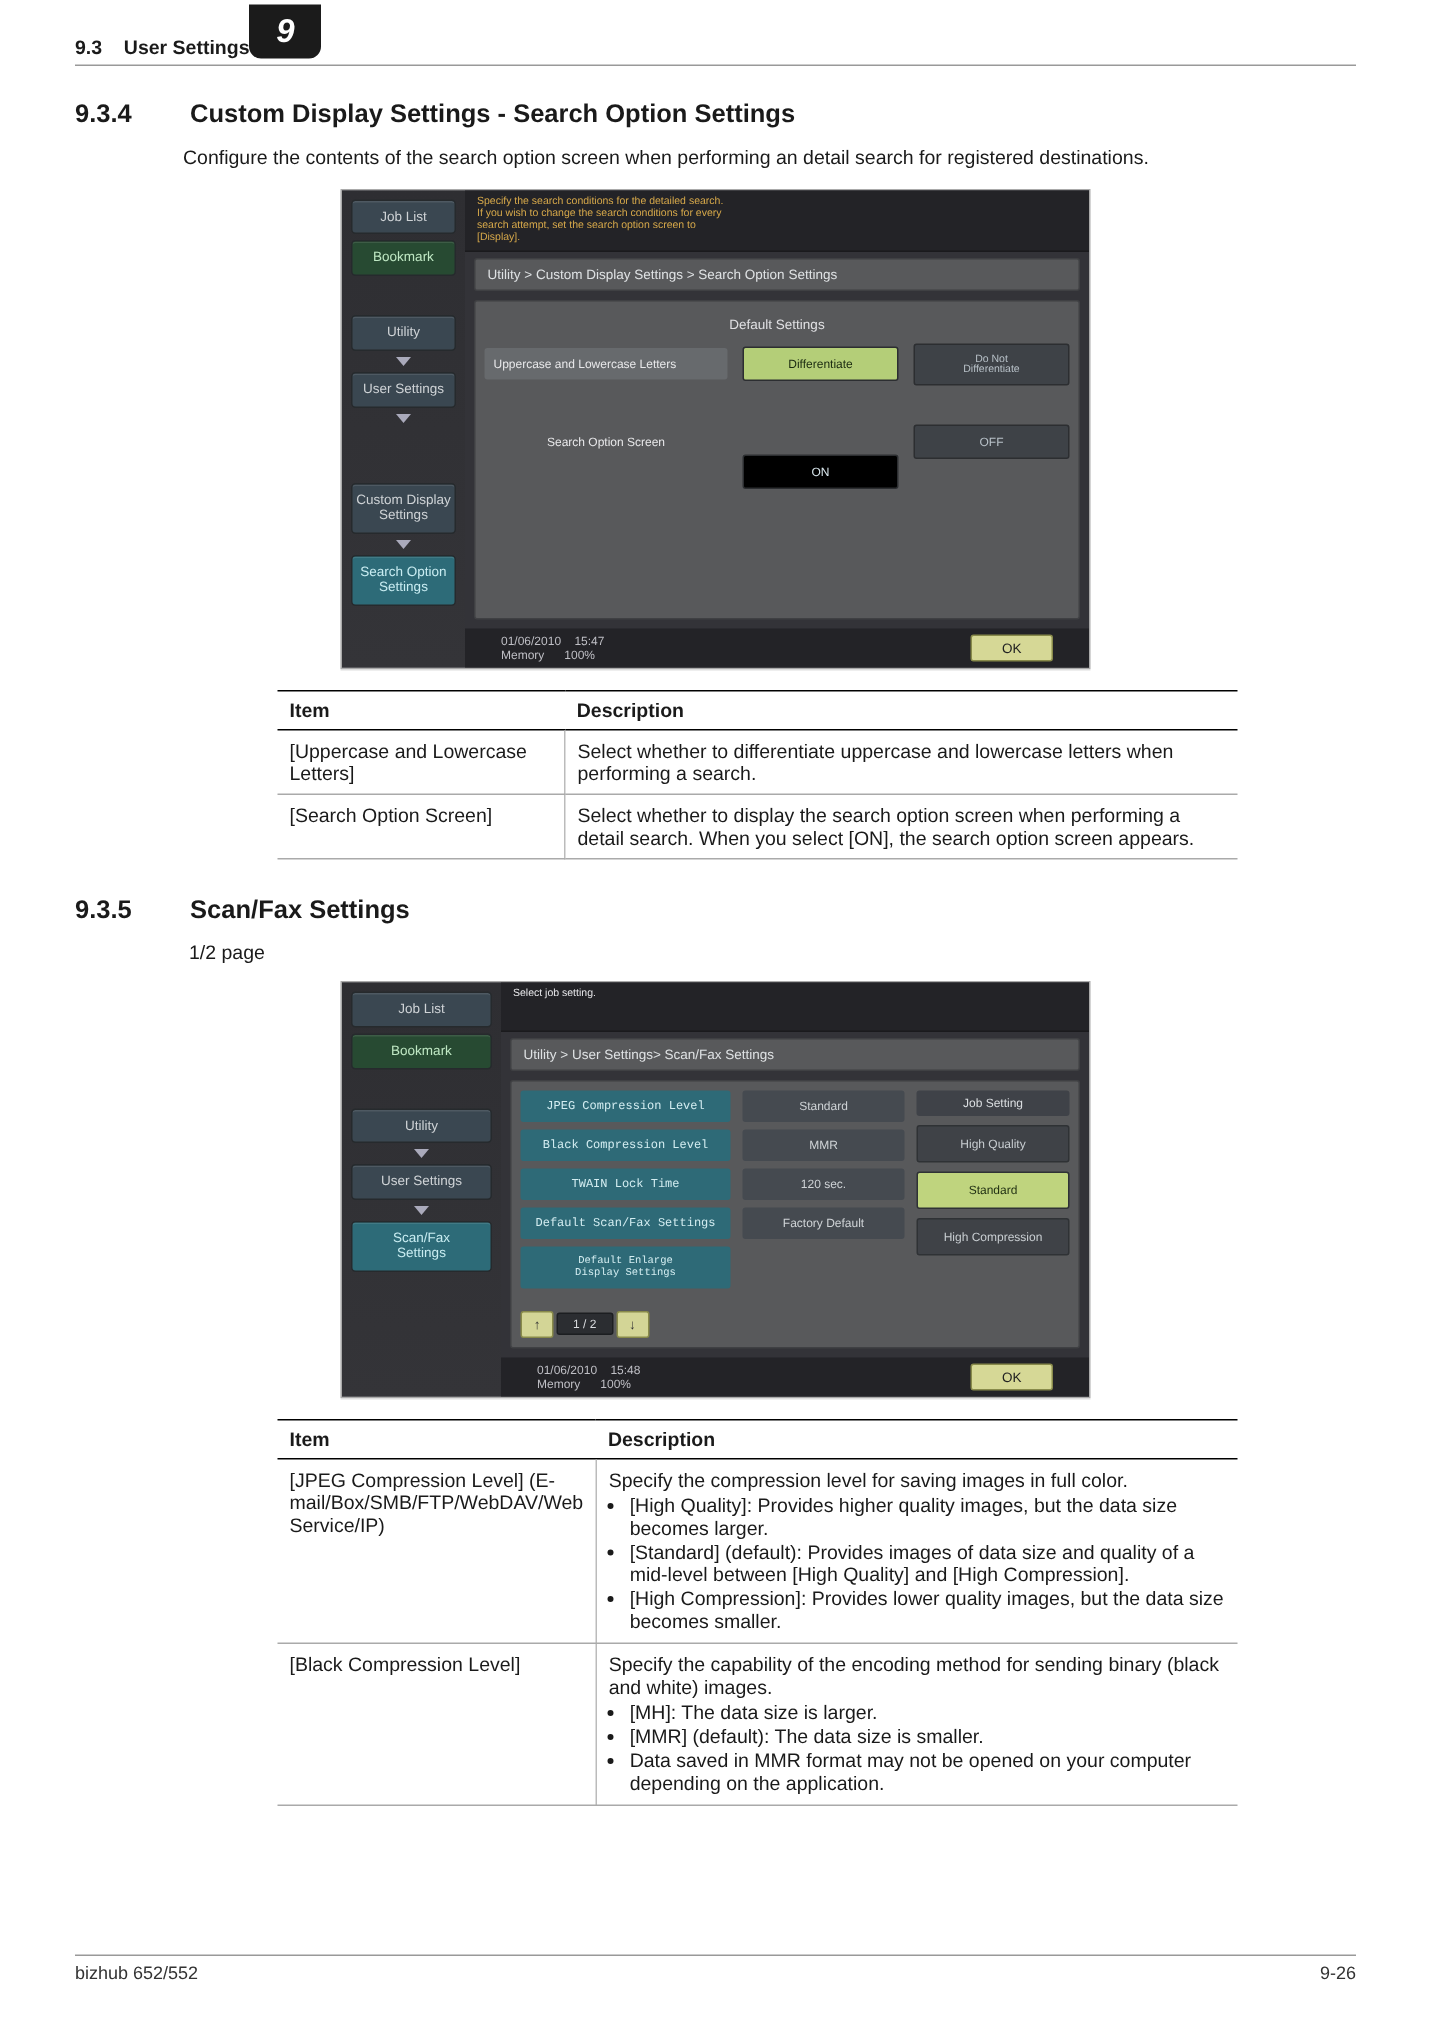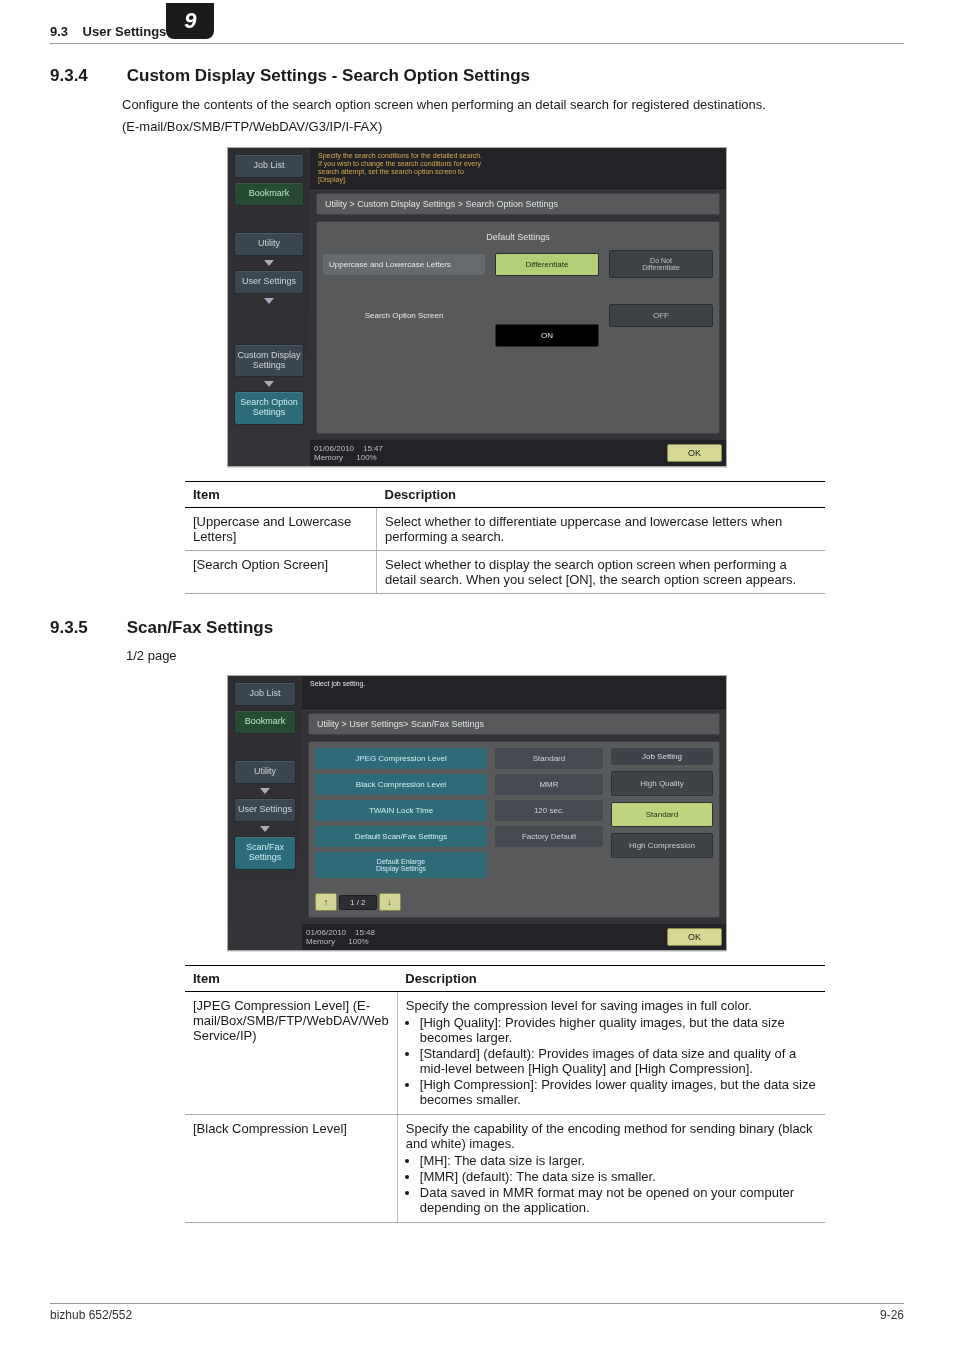--- a/index.html
+++ b/index.html
@@ -39,29 +39,29 @@
   .topnote{background:#232327;color:#d6a84a;font-size:7px;padding:4px 8px;line-height:1.15;border-bottom:1px solid #1a1a1d;min-height:24px;white-space:pre-line;}
   .crumb{background:var(--inner);color:#dfe2e4;font-size:9px;padding:5px 8px;border:1px solid #3f4043;margin:4px 6px 0 6px;border-radius:2px;}
   .inner{margin:6px;padding:6px;flex:1;background:var(--inner);border:1px solid #3f4043;border-radius:2px;}
   .centerlabel{color:#e0e0e3;font-size:9px;text-align:center;margin:4px 0 8px 0;}
   .row{display:flex;align-items:center;gap:10px;margin:6px 0;}
   .rowlbl{background:#676a6d;color:#e8e8ea;font-size:8px;padding:6px 6px;width:150px;border-radius:2px;text-align:left;}
   .pill{font-size:8px;padding:6px 8px;border-radius:2px;width:86px;text-align:center;border:1px solid #2c2e31;}
   .pill.sel{background:#b4ce78;color:#1a2a10;}
   .pill.unsel{background:#3e4247;color:#b8c1c8;}
   .pill.on{background:#000000;color:#d8e6ec;margin-top:40px;}
-  .footer{display:flex;align-items:center;justify-content:space-between;background:#232327;color:#bfbfc5;font-size:8px;padding:4px 4px;}
+  .footer{display:flex;align-items:center;justify-content:space-between;background:#232327;color:#bfbfc5;font-size:8px;padding:4px 24px;}
   .okbtn{background:#d6d896;color:#222;border:1px solid #888a4a;border-radius:2px;font-size:9px;padding:3px 20px;}
   .subbtns{display:flex;flex-direction:column;gap:6px;margin-left:auto;width:102px;}
   .rtitle{background:#3f4248;color:#dcdfe2;font-size:8px;text-align:center;padding:4px 0;border-radius:2px;}
   .rbtn{background:#3f4247;color:#c8cdd1;font-size:8px;text-align:center;padding:7px 0;border-radius:2px;border:1px solid #2f3235;}
   .rbtn.sel{background:#bfd47e;color:#1f2e12;}
   .lcol{display:flex;flex-direction:column;gap:5px;flex:1;}
   .pair{display:flex;align-items:center;gap:8px;}
-  .pairlbl{background:#2e6a77;color:#d3edf1;font-size:8px;padding:6px 16px;width:140px;text-align:center;border-radius:2px;}
+  .pairlbl{background:#2e6a77;color:#d3edf1;font-size:8px;padding:6px 0;width:140px;text-align:center;border-radius:2px;font-family:Liberation Mono, monospace;}
   .pairval{background:#454a50;color:#cfd3d6;font-size:8px;padding:6px 4px;width:100px;text-align:center;border-radius:2px;}
   .pager{display:flex;align-items:center;gap:2px;margin-top:10px;}
   .pgbtn{background:#d3d596;color:#333;width:20px;height:16px;display:flex;align-items:center;justify-content:center;font-size:9px;border:1px solid #888a4a;border-radius:2px;}
   .pgdisp{background:#2b2d31;color:#d9dbde;font-size:8px;padding:2px 10px;border:1px solid #1c1e21;border-radius:2px;}
 
   
   table.desc{width:640px;margin:6px 0 24px 135px;border-collapse:collapse;font-size:13px;}
   table.desc th{text-align:left;font-weight:bold;border-top:1.5px solid #000;border-bottom:1.5px solid #000;padding:5px 8px;}
   table.desc td{vertical-align:top;padding:6px 8px;border-bottom:1px solid #aaa;}
   table.desc td.c1{width:175px;border-right:1px solid #bbb;}
@@ -84,21 +84,20 @@
         <span>9</span>
       </div>
   </div>
 
   <div class="h2">
     <span class="num">9.3.4</span>
     <span>Custom Display Settings - Search Option Settings</span>
   </div>
   <div class="bodytext">
     <p>Configure the contents of the search option screen when performing an detail search for registered destinations.</p>
-    <p>(E-mail/Box/SMB/FTP/WebDAV/G3/IP/I-FAX)</p>
   </div>
 
   <div class="shot">
     <div class="shot-body">
       <div class="sidebar">
         <div class="sidebtn">Job List</div>
         <div class="sidebtn bookmark">Bookmark</div>
         <div style="height:18px;"></div>
         <div class="sidebtn">Utility</div>
         <div class="dnarrow"></div>

